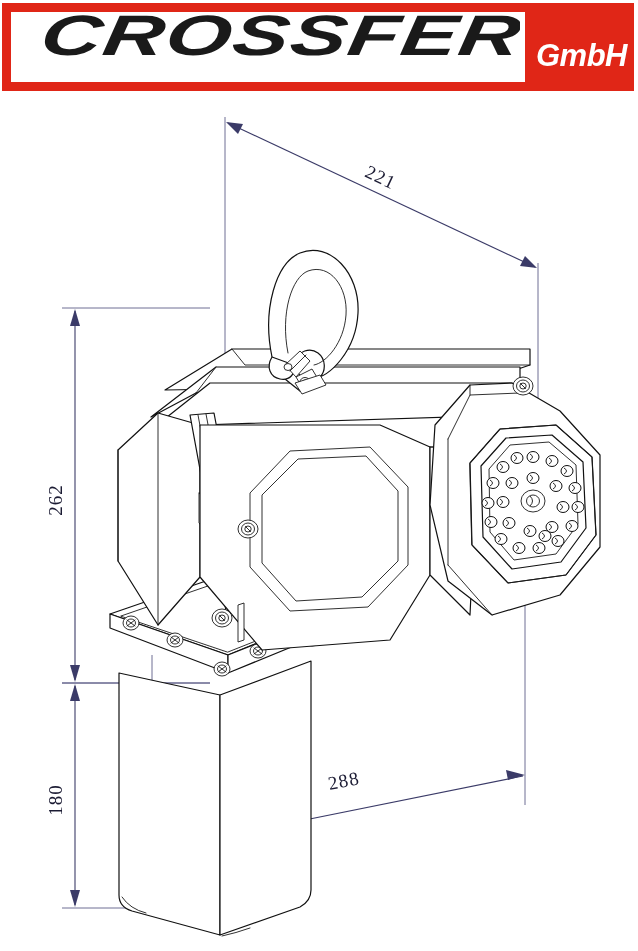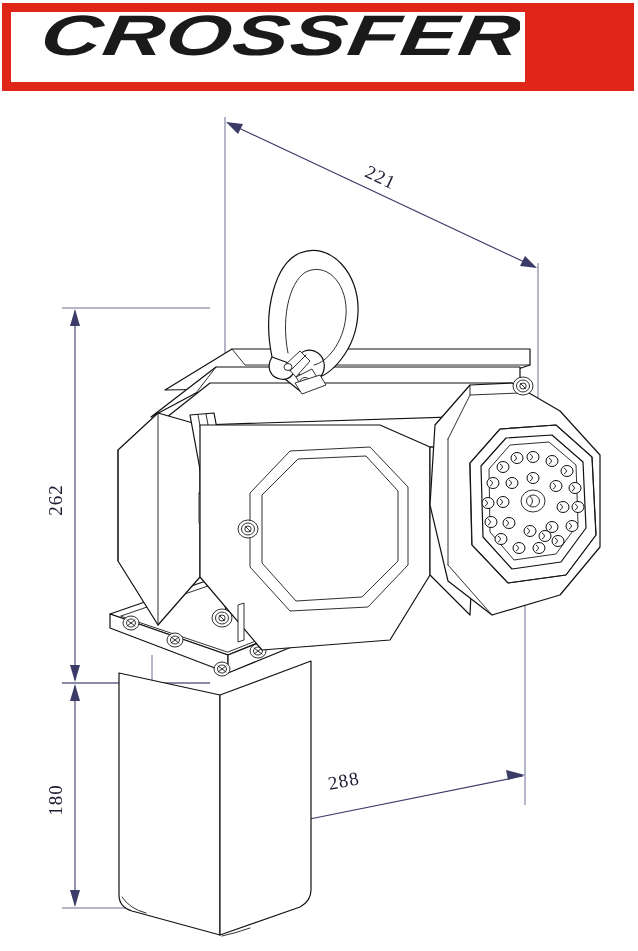--- a/index.html
+++ b/index.html
@@ -121,20 +121,21 @@
       <style>
         .wm { font-family: "Liberation Sans", sans-serif; font-weight: bold; font-style: italic;
               font-size: 57px; fill: #1a1a1a; letter-spacing: 1px; }
       </style>
     </defs>
     <g transform="skewX(-9)">
       <text class="wm" x="26" y="47" textLength="480" lengthAdjust="spacingAndGlyphs">CROSSFER</text>
     </g>
   </svg>
 
+  <div id="logo-suffix">GmbH</div>
 </div>
 
 <div id="drawing">
 <svg width="638" height="856" viewBox="0 0 638 856">
 
   <g>
     <line class="dim-ext" x1="225" y1="22" x2="225" y2="300"></line>
     <line class="dim-ext" x1="538" y1="168" x2="538" y2="480"></line>
     <line class="dim-line" x1="228" y1="28" x2="535" y2="172"></line>
     <polygon fill="#3b3b68" points="226,27 243,29 238,39"></polygon>

